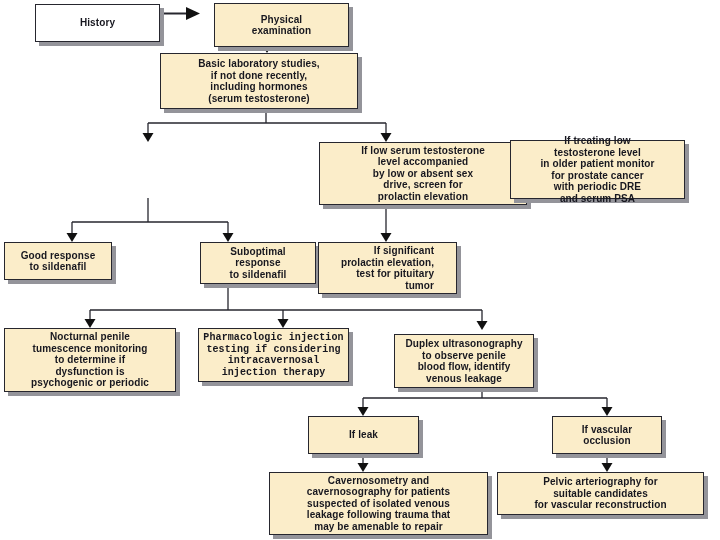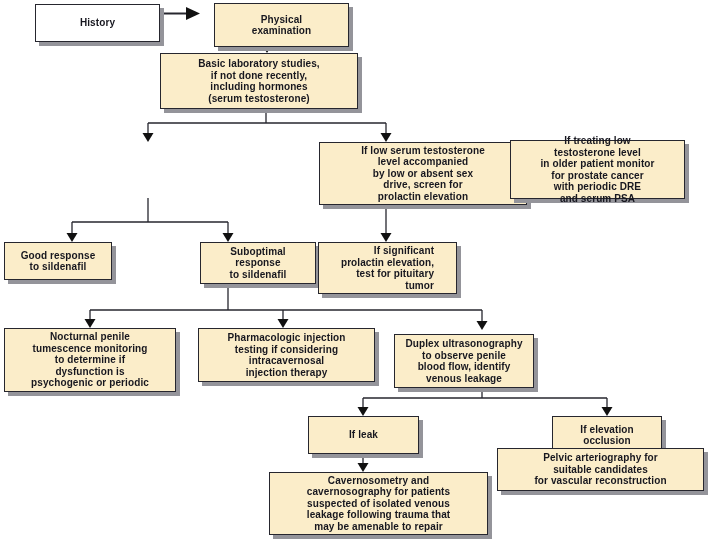--- a/index.html
+++ b/index.html
@@ -43,26 +43,26 @@
   #n-history        { left: 35px;  top: 4px;   width: 125px; height: 21px; background: #ffffff; }
   #n-physical       { left: 214px; top: 3px;   width: 135px; height: 44px; }
   #n-basiclab       { left: 160px; top: 53px;  width: 198px; height: 56px; }
   #n-ifpatient      { left: 62px;  top: 142px; width: 173px; height: 56px; }
   #n-iflowserum     { left: 308px; top: 142px; width: 208px; height: 63px; margin-left: 11px; }
   #n-iftreating     { left: 510px; top: 140px; width: 175px; height: 59px; }
   #n-goodresp       { left: 4px;   top: 242px; width: 108px; height: 32px; }
   #n-suboptimal     { left: 160px; top: 242px; width: 116px; height: 42px; margin-left: 40px; }
   #n-ifsignificant  { left: 318px; top: 242px; width: 139px; height: 52px; text-align: right; }
   #n-nocturnal      { left: 4px;   top: 328px; width: 172px; height: 64px; }
-  #n-pharmacologic  { left: 198px; top: 328px; width: 177px; height: 54px; }
+  #n-pharmacologic  { left: 198px; top: 328px; width: 151px; height: 54px; font-family: Liberation Mono, monospace; }
   #n-duplex         { left: 394px; top: 334px; width: 140px; height: 54px; }
   #n-ifleak         { left: 308px; top: 416px; width: 111px; height: 22px; text-align: right; }
   #n-ifvascular     { left: 552px; top: 416px; width: 110px; height: 32px; }
   #n-cavernosometry { left: 253px; top: 472px; width: 219px; height: 63px; margin-left: 16px; }
-  #n-pelvic         { left: 497px; top: 448px; width: 207px; height: 43px; }
+  #n-pelvic         { left: 497px; top: 472px; width: 207px; height: 43px; }
 </style>
 </head>
 <body>
 
 <div id="canvas">
 
   <svg id="connectors" viewBox="0 0 720 540" xmlns="http://www.w3.org/2000/svg">
     <g stroke="#26262e" fill="none">
 
       <g>
@@ -169,21 +169,21 @@
 psychogenic or periodic</div>
   <div class="node" id="n-pharmacologic">Pharmacologic injection
 testing if considering
 intracavernosal
 injection therapy</div>
   <div class="node" id="n-duplex">Duplex ultrasonography
 to observe penile
 blood flow, identify
 venous leakage</div>
   <div class="node" id="n-ifleak">If leak</div>
-  <div class="node" id="n-ifvascular">If elevation
+  <div class="node" id="n-ifvascular">If vascular
 occlusion</div>
   <div class="node" id="n-cavernosometry">Cavernosometry and
 cavernosography for patients
 suspected of isolated venous
 leakage following trauma that
 may be amenable to repair</div>
   <div class="node" id="n-pelvic">Pelvic arteriography for
 suitable candidates
 for vascular reconstruction</div>
 

